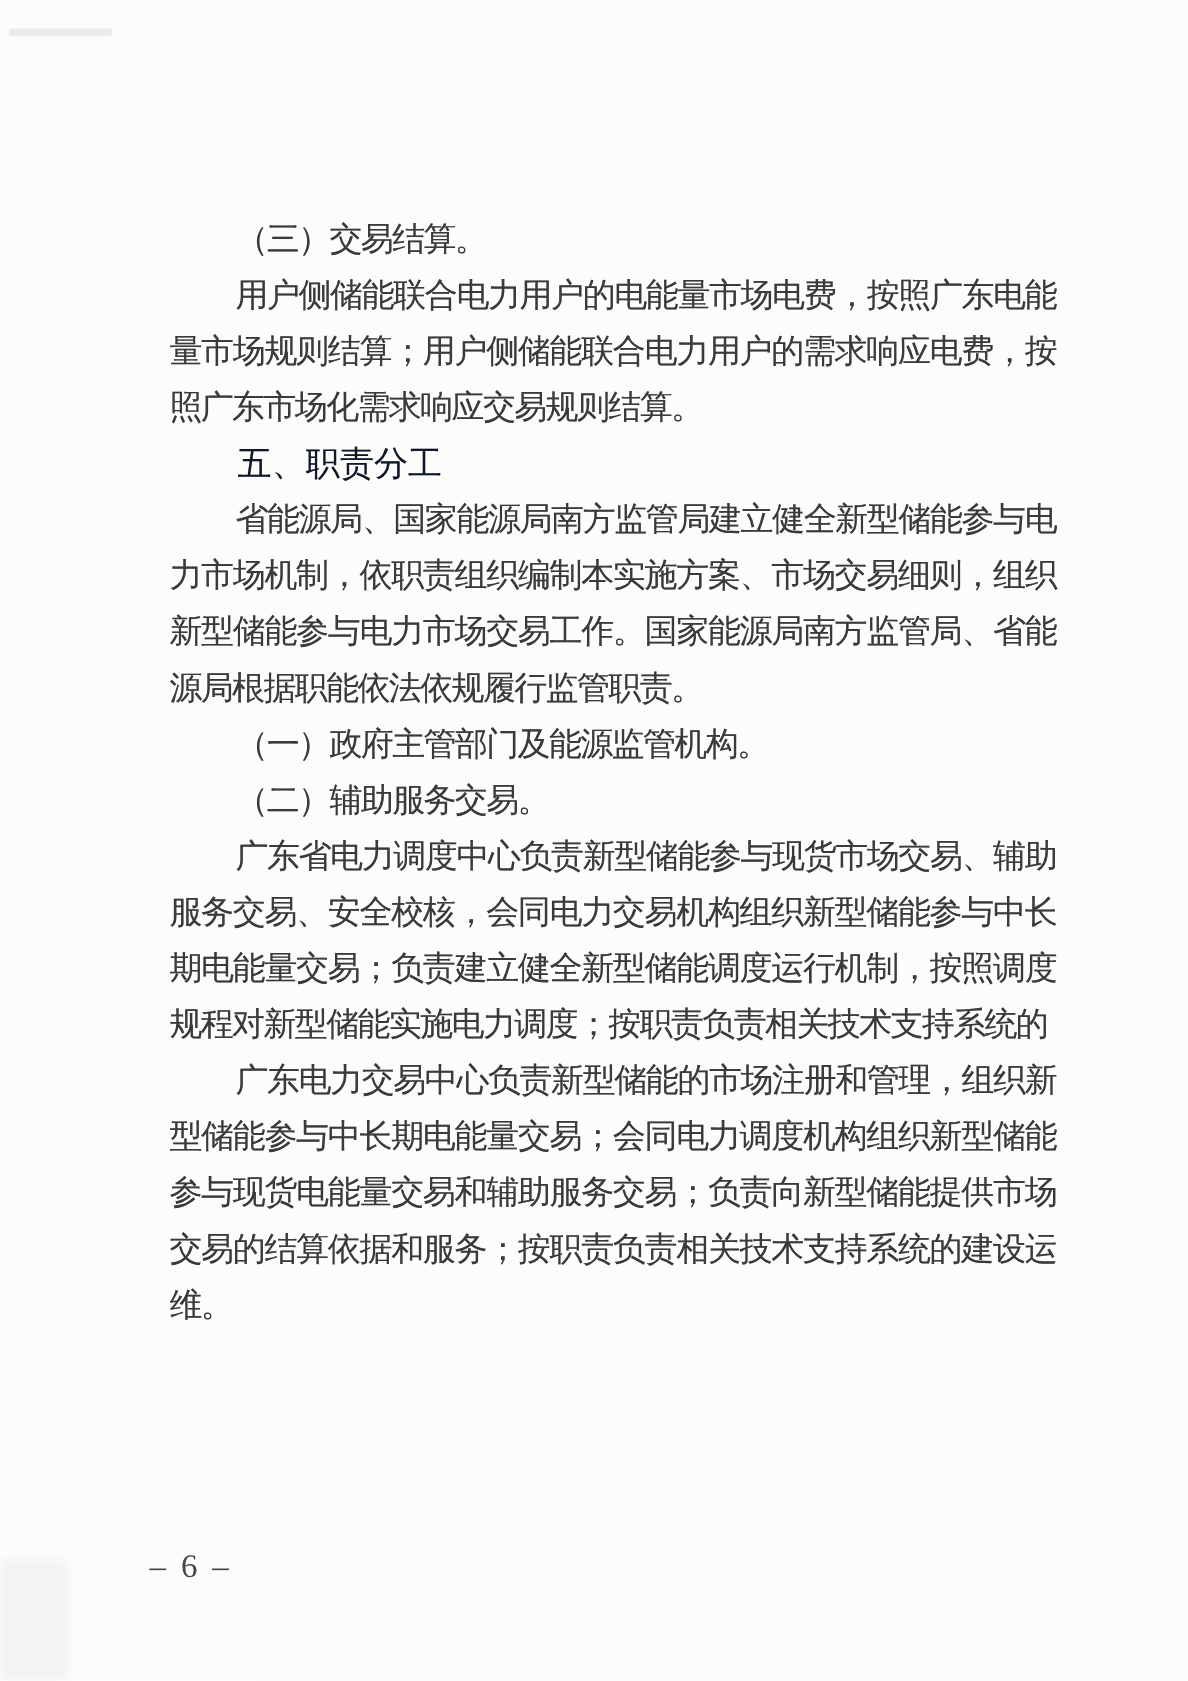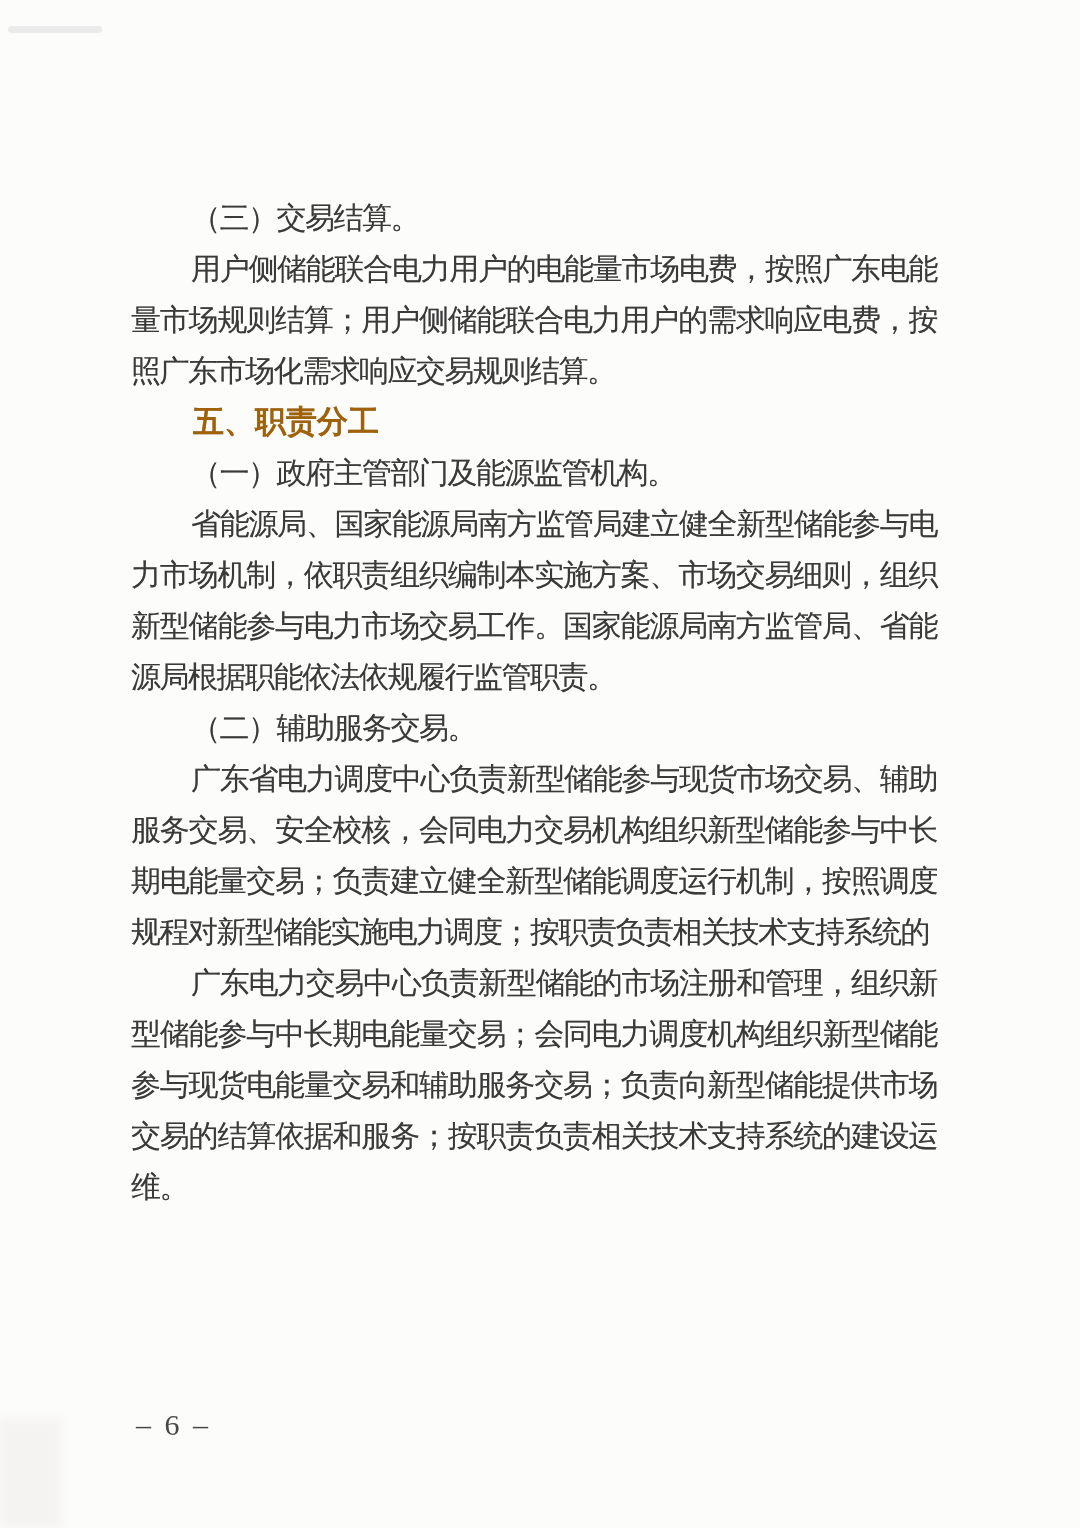--- a/index.html
+++ b/index.html
@@ -29,41 +29,41 @@
     position: absolute;
     left: 0px;
     top: 1418px;
     width: 62px;
     height: 110px;
     background: #f5f3f2;
     filter: blur(4px);
   }
   .doc {
     position: absolute;
-    left: 131px;
+    left: 154px;
     top: 192px;
     width: 806px;
   }
   .doc p {
     margin: 0;
     font-family: "Liberation Serif", "DejaVu Serif", serif;
     font-size: 30px;
     line-height: 51px;
     letter-spacing: -1.5px;
     color: #3a3a3a;
     text-align: justify;
     text-indent: 2em;
     text-shadow: 0 0 0.5px rgba(70,70,70,0.45);
   }
   .doc p.h2 {
     font-family: "Liberation Sans", "DejaVu Sans", sans-serif;
-    font-weight: 700;
+    font-weight: 400;
     font-size: 31px;
     letter-spacing: 0;
-    color: #a16207;
+    color: #0f172a;
   }
   .footer-page-number {
     position: absolute;
     left: 136px;
     top: 1408px;
     font-family: "Liberation Serif", "DejaVu Serif", serif;
     font-size: 30px;
     letter-spacing: 3px;
     color: #474747;
   }
@@ -73,22 +73,22 @@
 
 <div class="page">
 
   <div class="artifact-top-line"></div>
   <div class="artifact-bottom-smudge"></div>
 
   <div class="doc">
     <p>（三）交易结算。</p>
     <p>用户侧储能联合电力用户的电能量市场电费，按照广东电能量市场规则结算；用户侧储能联合电力用户的需求响应电费，按照广东市场化需求响应交易规则结算。</p>
     <p class="h2">五、职责分工</p>
+    <p>省能源局、国家能源局南方监管局建立健全新型储能参与电力市场机制，依职责组织编制本实施方案、市场交易细则，组织新型储能参与电力市场交易工作。国家能源局南方监管局、省能源局根据职能依法依规履行监管职责。</p>
     <p>（一）政府主管部门及能源监管机构。</p>
-    <p>省能源局、国家能源局南方监管局建立健全新型储能参与电力市场机制，依职责组织编制本实施方案、市场交易细则，组织新型储能参与电力市场交易工作。国家能源局南方监管局、省能源局根据职能依法依规履行监管职责。</p>
     <p>（二）辅助服务交易。</p>
     <p>广东省电力调度中心负责新型储能参与现货市场交易、辅助服务交易、安全校核，会同电力交易机构组织新型储能参与中长期电能量交易；负责建立健全新型储能调度运行机制，按照调度规程对新型储能实施电力调度；按职责负责相关技术支持系统的</p>
     <p>广东电力交易中心负责新型储能的市场注册和管理，组织新型储能参与中长期电能量交易；会同电力调度机构组织新型储能参与现货电能量交易和辅助服务交易；负责向新型储能提供市场交易的结算依据和服务；按职责负责相关技术支持系统的建设运维。</p>
   </div>
 
   <div class="footer-page-number">– 6 –</div>
 
 </div>
 
 </body></html>

